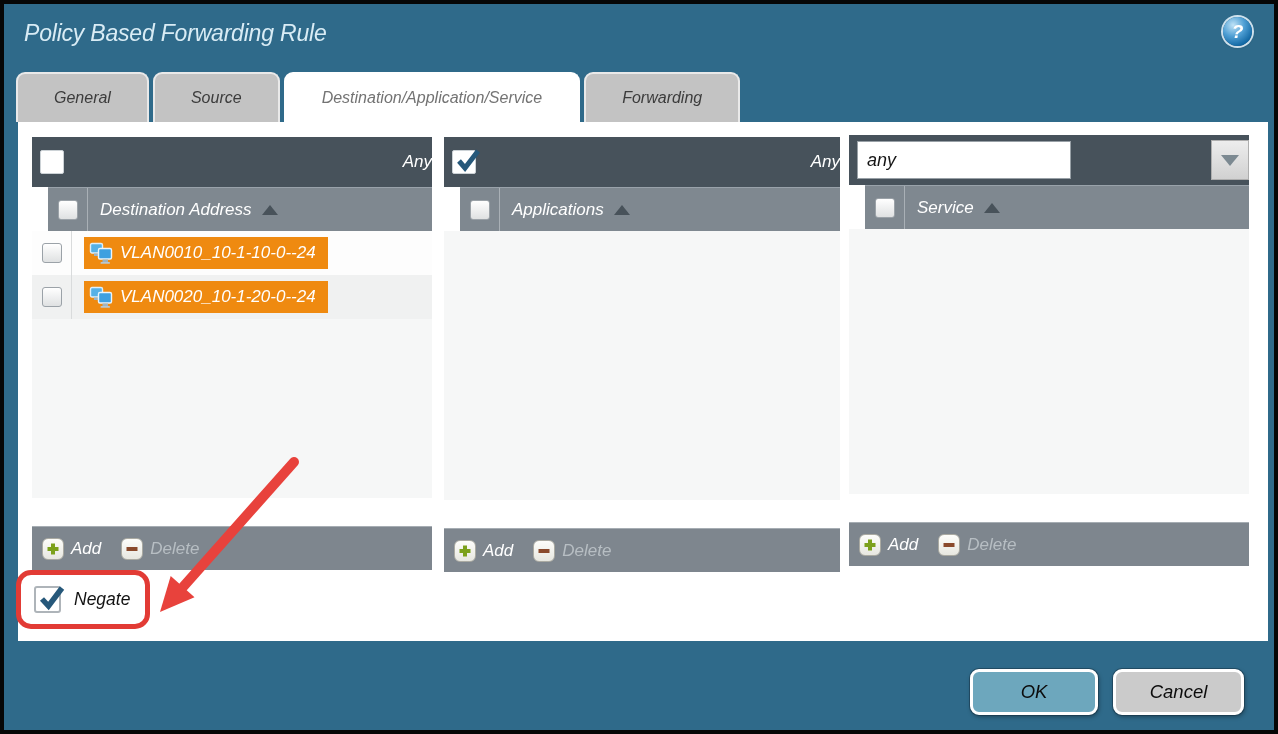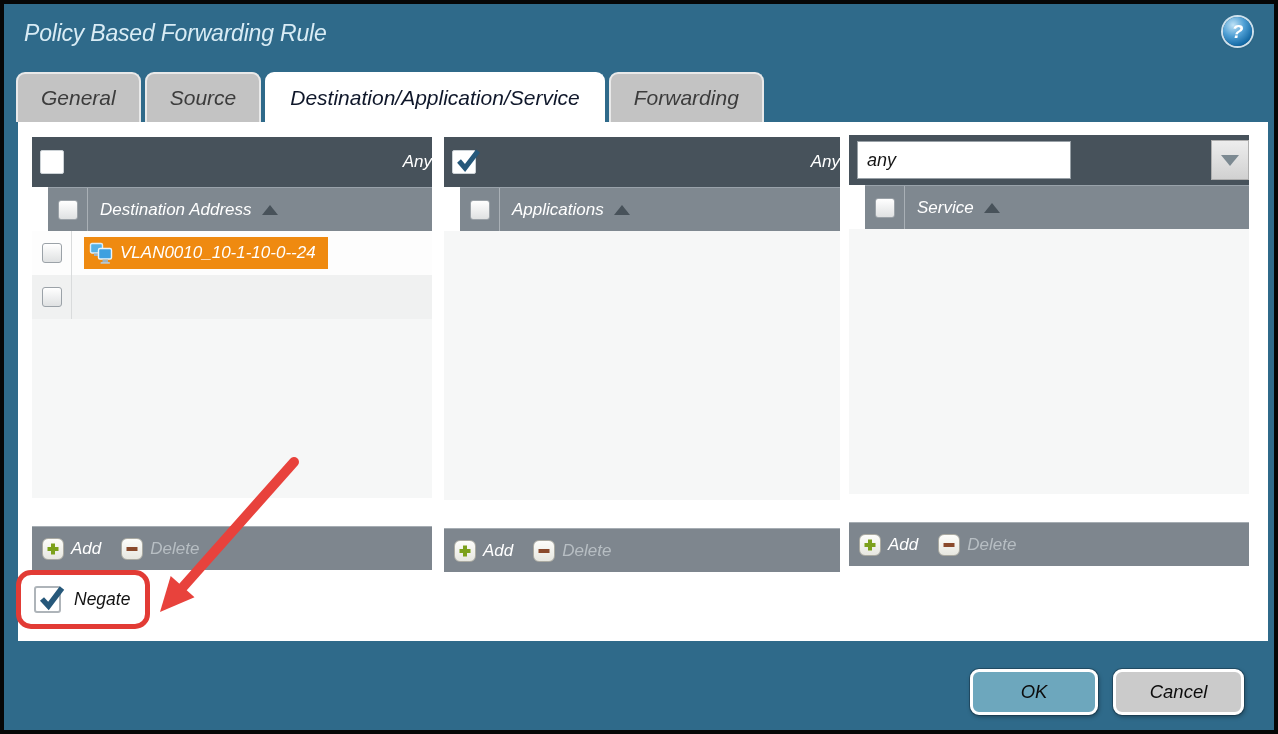--- a/index.html
+++ b/index.html
@@ -21,26 +21,26 @@
     border-radius:50%;
     background:radial-gradient(circle at 35% 28%, #bfe2f6 0%, #4f9fd4 40%, #1268a4 75%, #0a4f86 100%);
     box-shadow:0 0 0 2px rgba(235,247,255,.85), 0 1px 3px rgba(0,0,0,.4);
     display:flex; align-items:center; justify-content:center;
     color:#fff; font-size:19px; font-weight:bold; cursor:pointer;
   }
 
   
   .tabs { position:absolute; left:12px; top:68px; height:54px; display:flex; gap:4px; align-items:flex-start; }
   .tab {
-    height:50px; line-height:48px; padding:0 23px; font-size:21px; color:#3c3c3c;
+    height:50px; line-height:48px; padding:0 36px; font-size:16px; color:#3c3c3c;
     background:#c3c3c3; border:2px solid #e9e9e9; border-bottom:none;
     border-radius:9px 9px 0 0; white-space:nowrap; cursor:pointer;
   }
   .tab.active {
-    background:#fff; border-color:#fff; height:54px; color:#0f172a; z-index:6; position:relative;
+    background:#fff; border-color:#fff; height:54px; color:#737373; z-index:6; position:relative;
   }
 
   
   .content { position:absolute; left:14px; top:118px; width:1250px; height:519px; background:#fff; }
 
   .panel { position:absolute; display:flex; flex-direction:column; }
   .panel.p1 { left:14px;  top:15px; width:400px; height:433px; }
   .panel.p2 { left:426px; top:15px; width:396px; height:435px; }
   .panel.p3 { left:831px; top:13px; width:400px; height:431px; }
 
@@ -168,20 +168,30 @@
               <rect x="13.5" y="17.5" width="5.5" height="2.5" fill="#9eb4c1"></rect>
               <rect x="11.5" y="20" width="9.5" height="1.8" rx="0.9" fill="#b9c7d0"></rect>
             </svg>
             <span>VLAN0010_10-1-10-0--24</span>
           </span>
         </div>
         <div class="row alt">
           <span class="rowcell">
             <span class="cb cb20"></span>
           </span>
+          <span class="chip">
+            <svg width="24" height="22" viewBox="0 0 24 22">
+              <rect x="1.5" y="1.5" width="12" height="9.5" rx="1.5" fill="#56b1e6" stroke="#dceefb" stroke-width="1.4"></rect>
+              <rect x="5" y="11.5" width="5" height="2.5" fill="#9eb4c1"></rect>
+              <rect x="9.5" y="6.5" width="13" height="10.5" rx="1.5" fill="#3ea0e0" stroke="#eaf5fc" stroke-width="1.4"></rect>
+              <rect x="13.5" y="17.5" width="5.5" height="2.5" fill="#9eb4c1"></rect>
+              <rect x="11.5" y="20" width="9.5" height="1.8" rx="0.9" fill="#b9c7d0"></rect>
+            </svg>
+            <span>VLAN0020_10-1-20-0--24</span>
+          </span>
         </div>
       </div>
       <div class="bar-foot">
         <span class="footbtn add">
           <span class="ic">
             <svg width="14" height="14">
                 <path d="M7 1.5 V12.5 M1.5 7 H12.5" stroke="#7ca11b" stroke-width="4"></path>
               </svg>
           </span>
           <span>Add</span>

